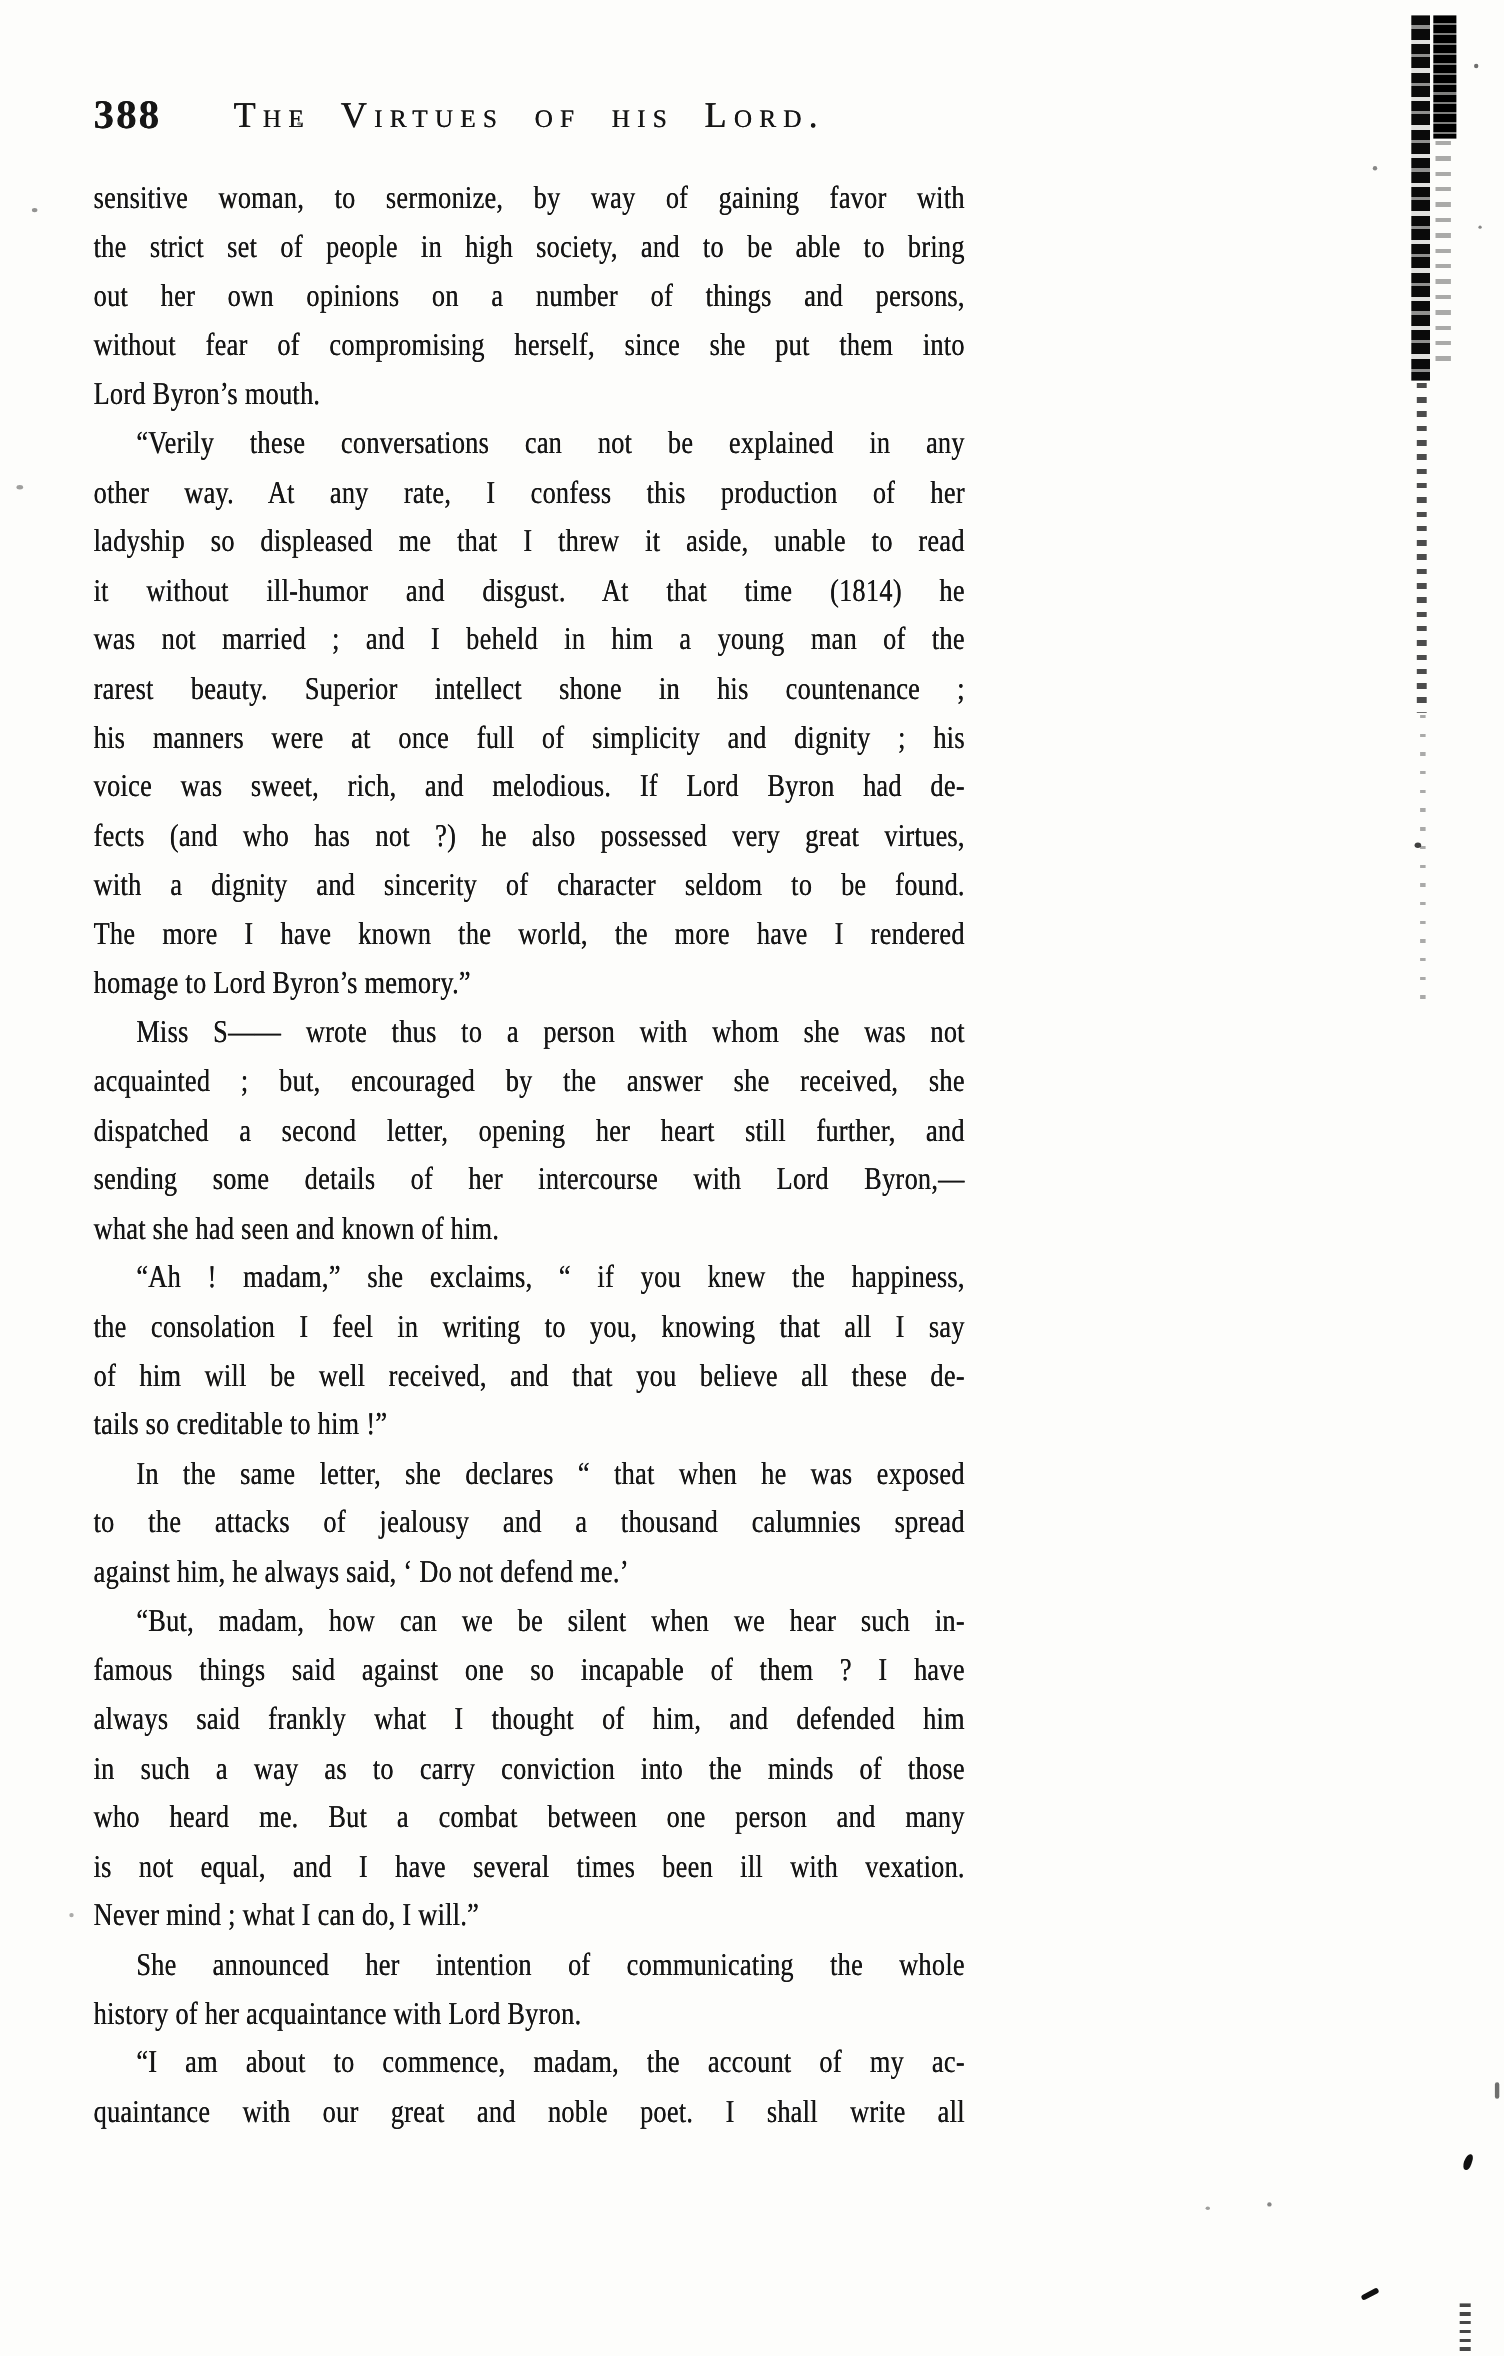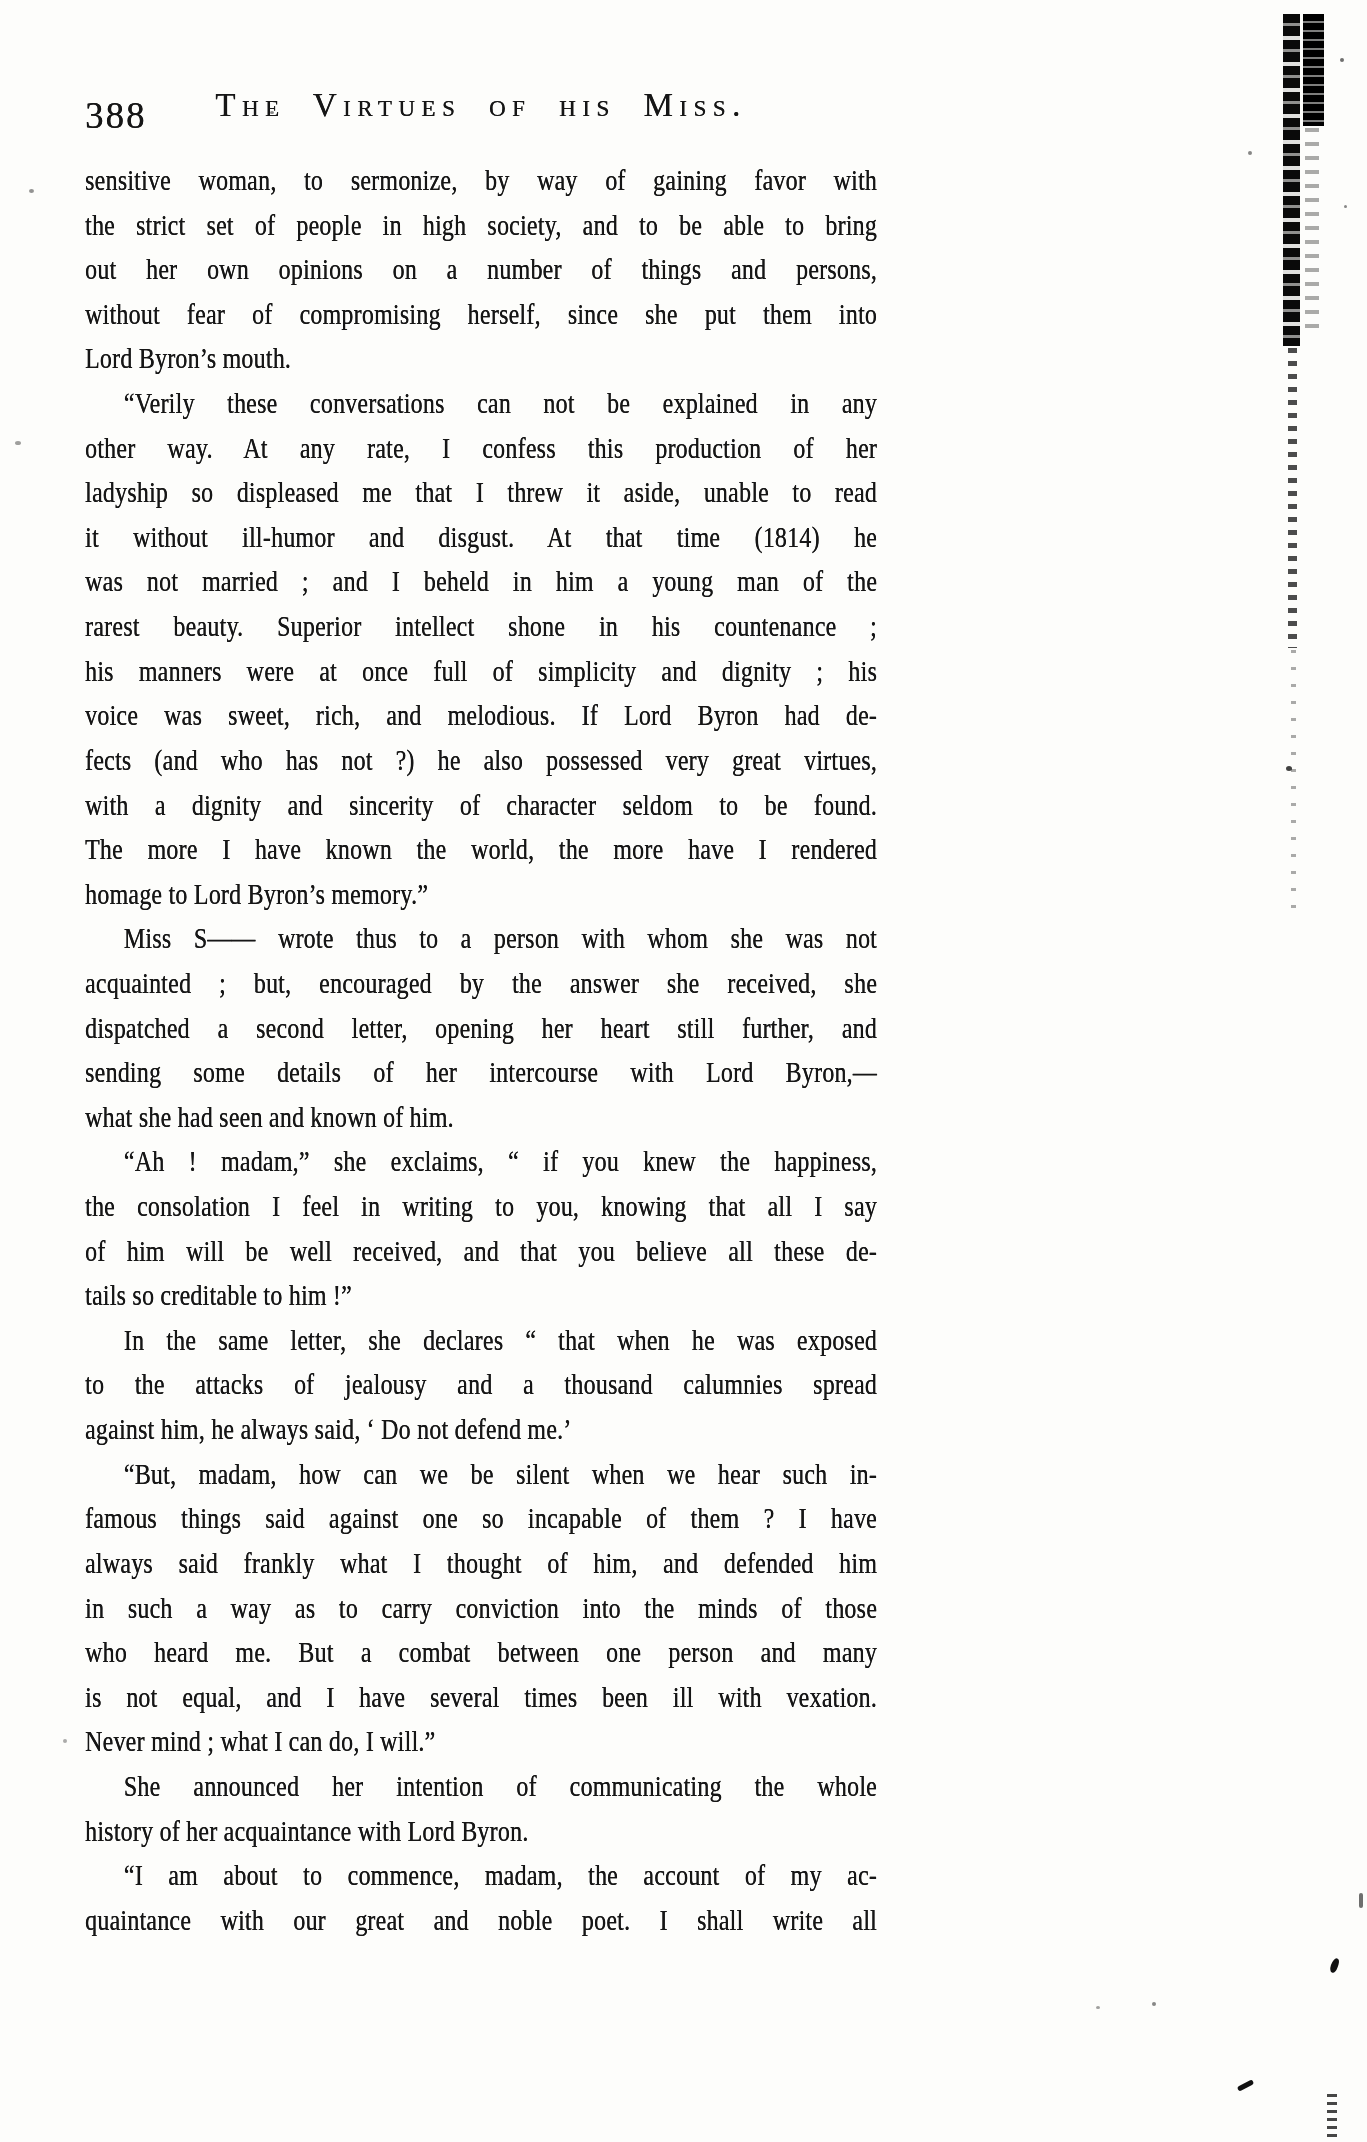--- a/index.html
+++ b/index.html
@@ -10,23 +10,24 @@
     background:var(--paper); color:var(--ink);
     font-family:"Liberation Serif","DejaVu Serif",serif;
     overflow:hidden;
   }
   .page { position:absolute; inset:0; }
 
   .text-block { position:absolute; left:85px; top:84px; width:792px; }
 
   .header { position:relative; height:42px; }
   .page-number {
-    position:absolute; left:0; top:11px;
+    position:absolute; left:0; top:0;
     font-size:37px; line-height:42px; letter-spacing:2px;
     text-shadow:0.3px 0 0 currentColor;
+    font-weight:bold;
   }
   .running-title {
     position:absolute; left:0; right:0; top:0; text-align:center;
     font-variant:small-caps; font-size:33px; line-height:42px;
     letter-spacing:6.5px; word-spacing:13px;
     text-shadow:0.3px 0 0 currentColor;
   }
 
   .body-text { margin-top:32px; }
   .line {
@@ -62,21 +63,21 @@
     opacity:.6; border-radius:2px; }
 </style>
 </head>
 <body>
 
 <div class="page">
 
   <div class="text-block">
     <div class="header">
       <div class="page-number">388</div>
-      <div class="running-title">The Virtues of his Miss.</div>
+      <div class="running-title">The Virtues of his Lord.</div>
     </div>
     <div class="body-text">
         <div class="line">sensitive woman, to sermonize, by way of gaining favor with</div>
         <div class="line">the strict set of people in high society, and to be able to bring</div>
         <div class="line">out her own opinions on a number of things and persons,</div>
         <div class="line">without fear of compromising herself, since she put them into</div>
         <div class="line last">Lord Byron’s mouth.</div>
         <div class="line indent">“Verily these conversations can not be explained in any</div>
         <div class="line">other way.  At any rate, I confess this production of her</div>
         <div class="line">ladyship so displeased me that I threw it aside, unable to read</div>

